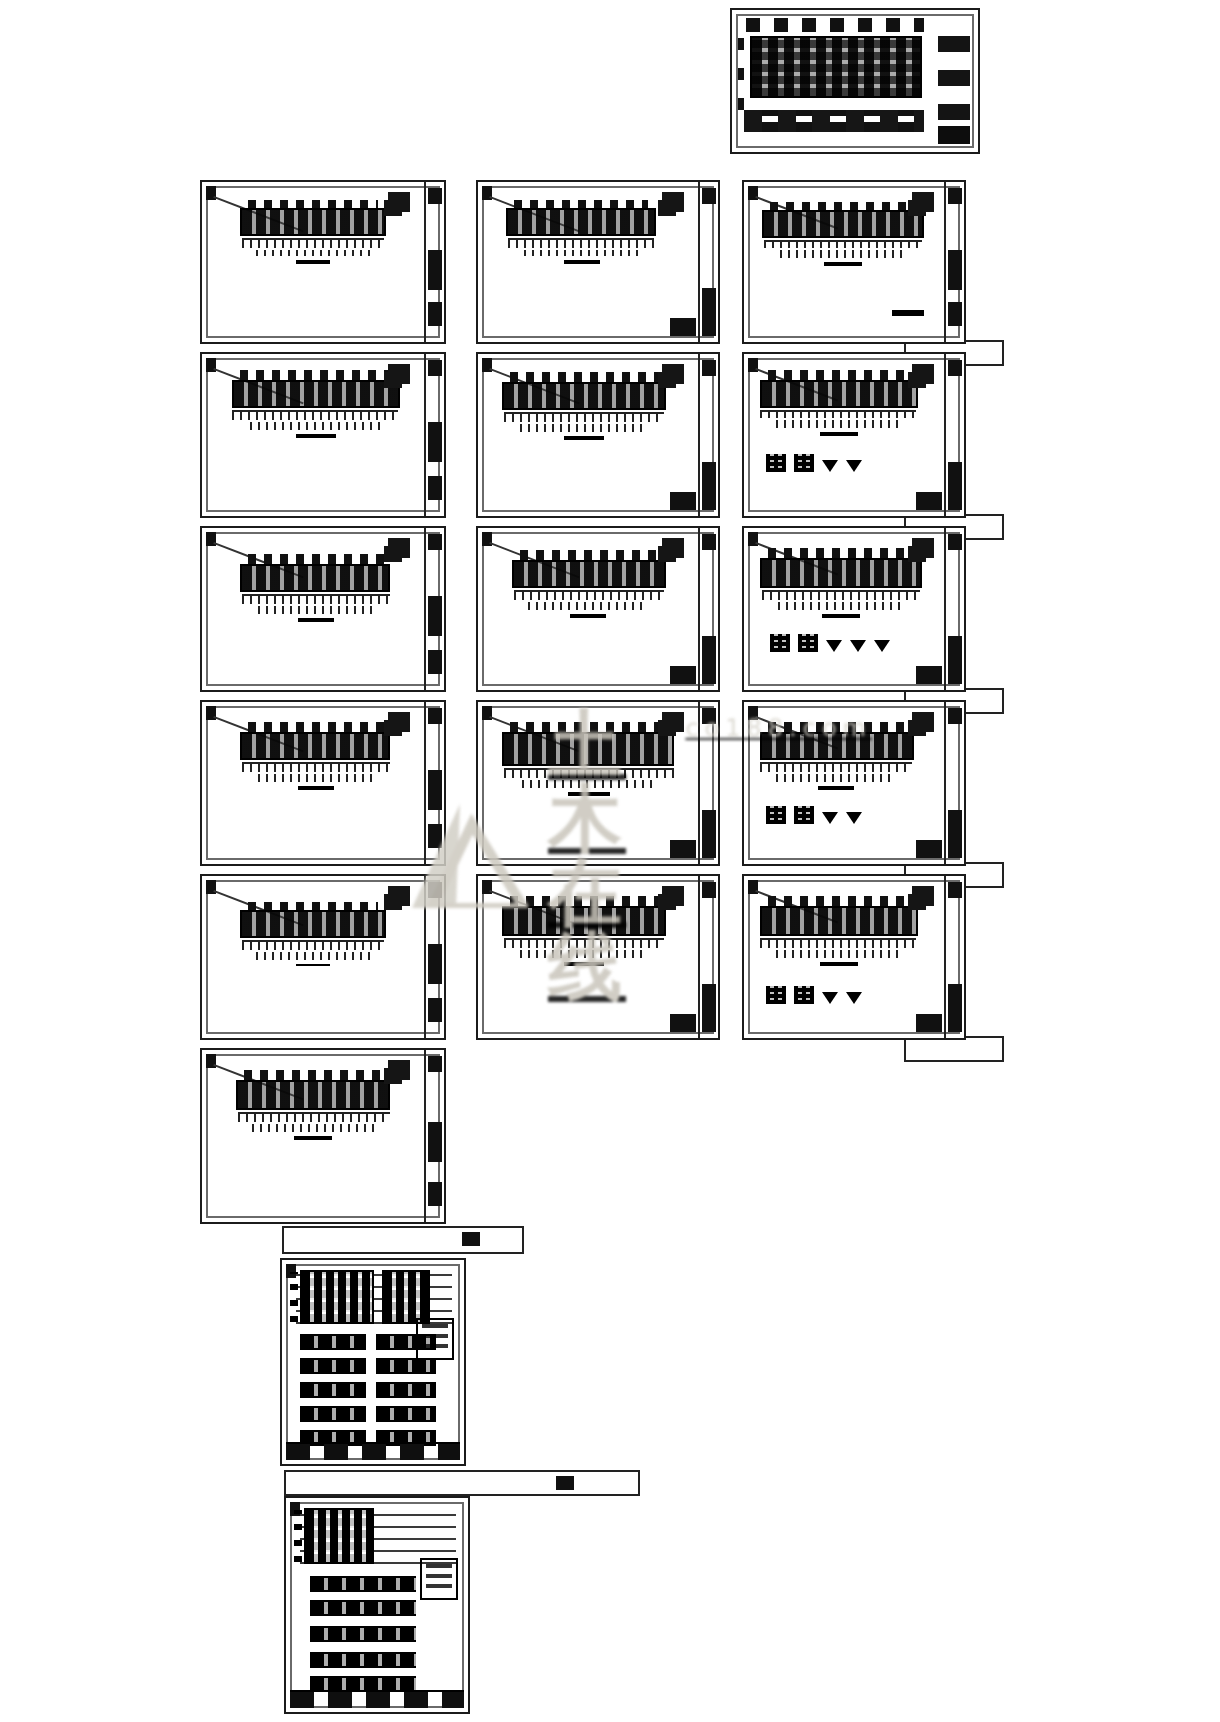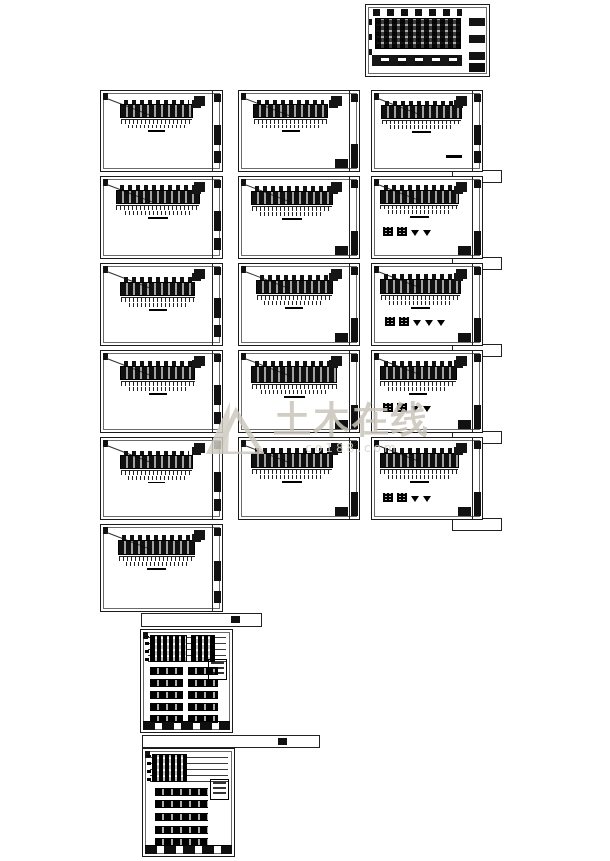--- a/index.html
+++ b/index.html
@@ -67,21 +67,21 @@
   .d-bottom{position:absolute;left:2px;right:2px;bottom:2px;height:8px;border-top:1px solid #000;
          background:repeating-linear-gradient(90deg,#0f0f0f 0 12px,transparent 12px 19px);}
   
   .tab{position:absolute;background:#fff;border:1px solid #222;box-sizing:border-box;}
   .tab-blob{position:absolute;right:18%;top:2px;width:9px;height:7px;background:#111;}
   
   #watermark{position:absolute;left:206px;top:386px;width:230px;height:84px;z-index:30;
              pointer-events:none;display:flex;align-items:center;gap:10px;
              filter:blur(0.7px);opacity:.85;}
   #wm-logo{flex:0 0 auto;}
-  #wm-textwrap{display:flex;flex-direction:column;align-items:center;}
+  #wm-textwrap{display:flex;flex-direction:row;text-decoration:underline;}
   #wm-text{font-size:37px;font-weight:bold;letter-spacing:2px;color:#c9c5bb;line-height:1;}
   #wm-sub{font-size:12px;letter-spacing:3px;color:#d6d3ca;margin-top:3px;}
 </style>
 </head>
 <body>
 
 <div id="stage">
   <div id="watermark">
     <svg id="wm-logo" width="58" height="52" viewBox="0 0 58 52">
       <polygon points="24,0 0,52 22,52" fill="#d2cfc6"></polygon>

